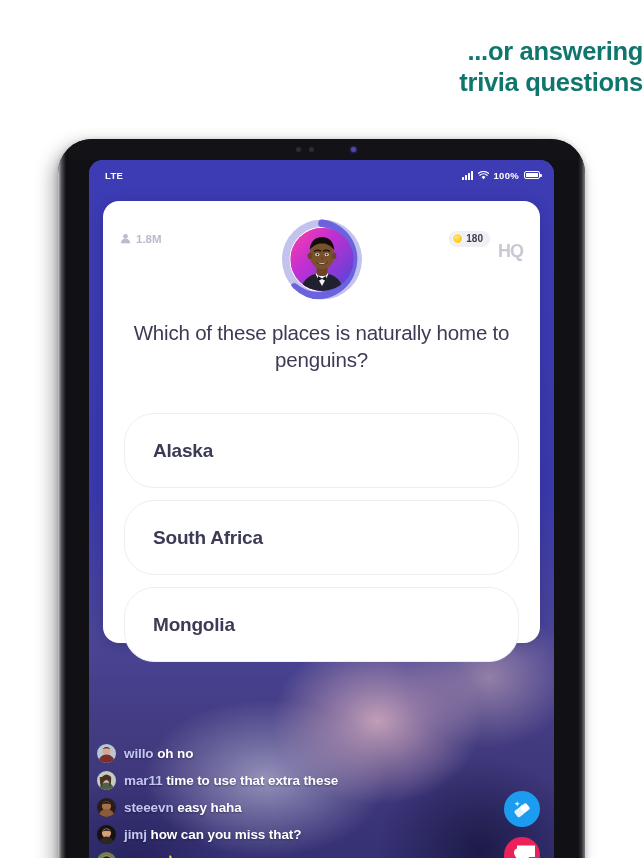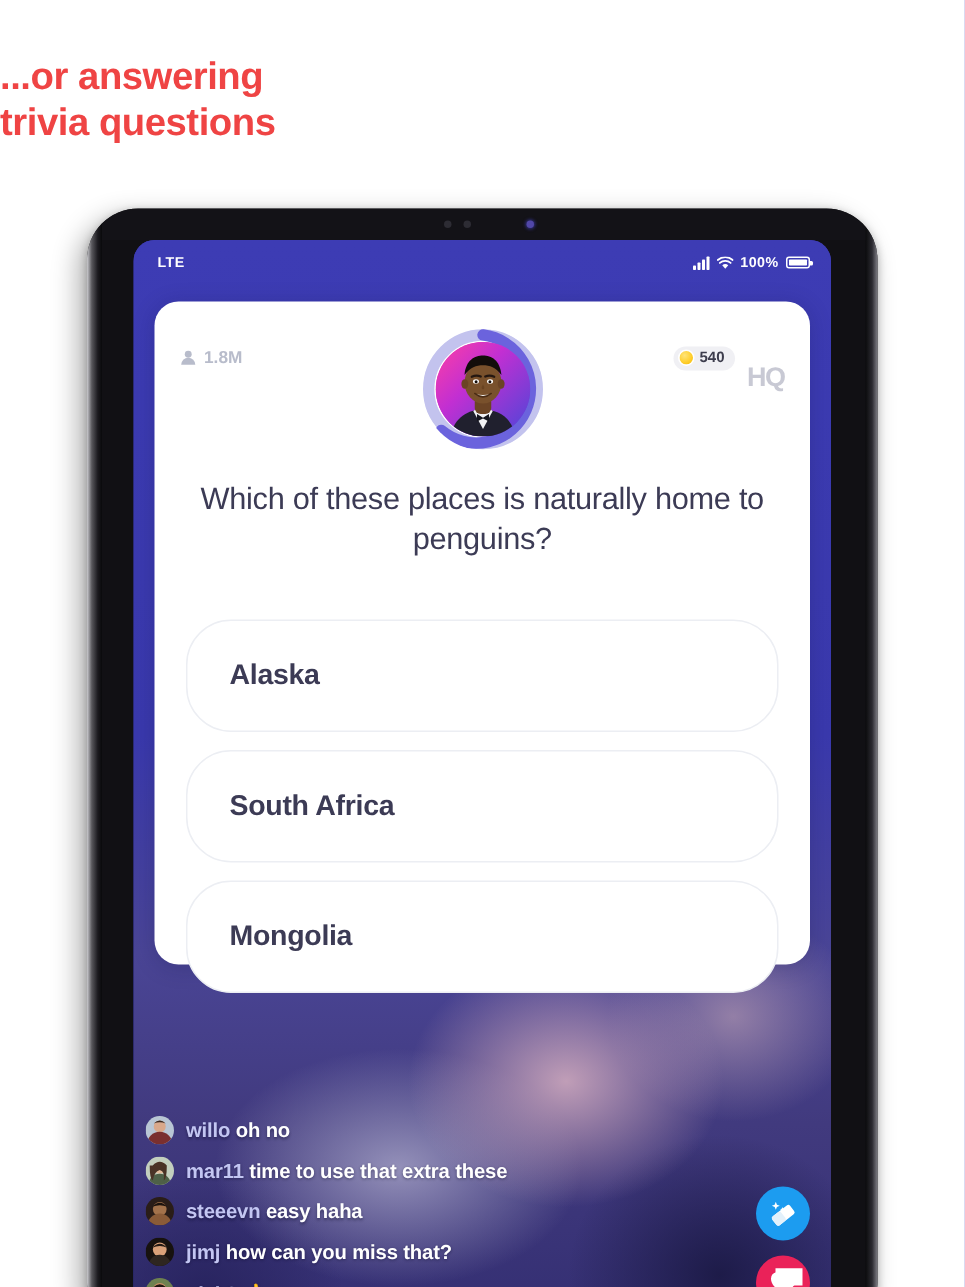--- a/index.html
+++ b/index.html
@@ -8,22 +8,22 @@
     background: #ffffff;
     font-family: "Liberation Sans", sans-serif;
     overflow: hidden;
   }
 
   .page { position: relative; width: 643px; height: 858px; background: #fff; }
 
   
   .headline {
     position: absolute; left: 0; top: 36px; width: 643px;
-    text-align: left;
-    color: #ef4444;
+    text-align: right;
+    color: #0f766e;
     font-size: 25.5px;
     font-weight: bold;
     line-height: 31px;
     letter-spacing: -0.3px;
   }
   .headline span { display: block; }
 
   
   .device {
     position: absolute;
@@ -278,21 +278,21 @@
                 <circle cx="5.5" cy="3.2" r="2.3" fill="#b8bccb"></circle>
                 <path d="M0.8 10.2 a4.7 4.7 0 0 1 9.4 0 Z" fill="#b8bccb"></path>
               </svg>
             </span>
             <span>1.8M</span>
           </div>
 
           <div class="hq-right">
             <div class="coins">
               <span class="coin-dot"></span>
-              <span>540</span>
+              <span>180</span>
             </div>
             <div class="hq-logo">HQ</div>
           </div>
         </div>
 
         <div class="host">
           <svg class="ring" width="81" height="81" viewBox="0 0 81 81">
             <circle cx="40.5" cy="40.5" r="36.2" fill="none" stroke="#c3c3ee" stroke-width="7.6"></circle>
             <path d="M 40.5 4.3 A 36.2 36.2 0 1 1 12.7 68.0" fill="none" stroke="#6b63dd" stroke-width="7.6" stroke-linecap="round"></path>
           </svg>

